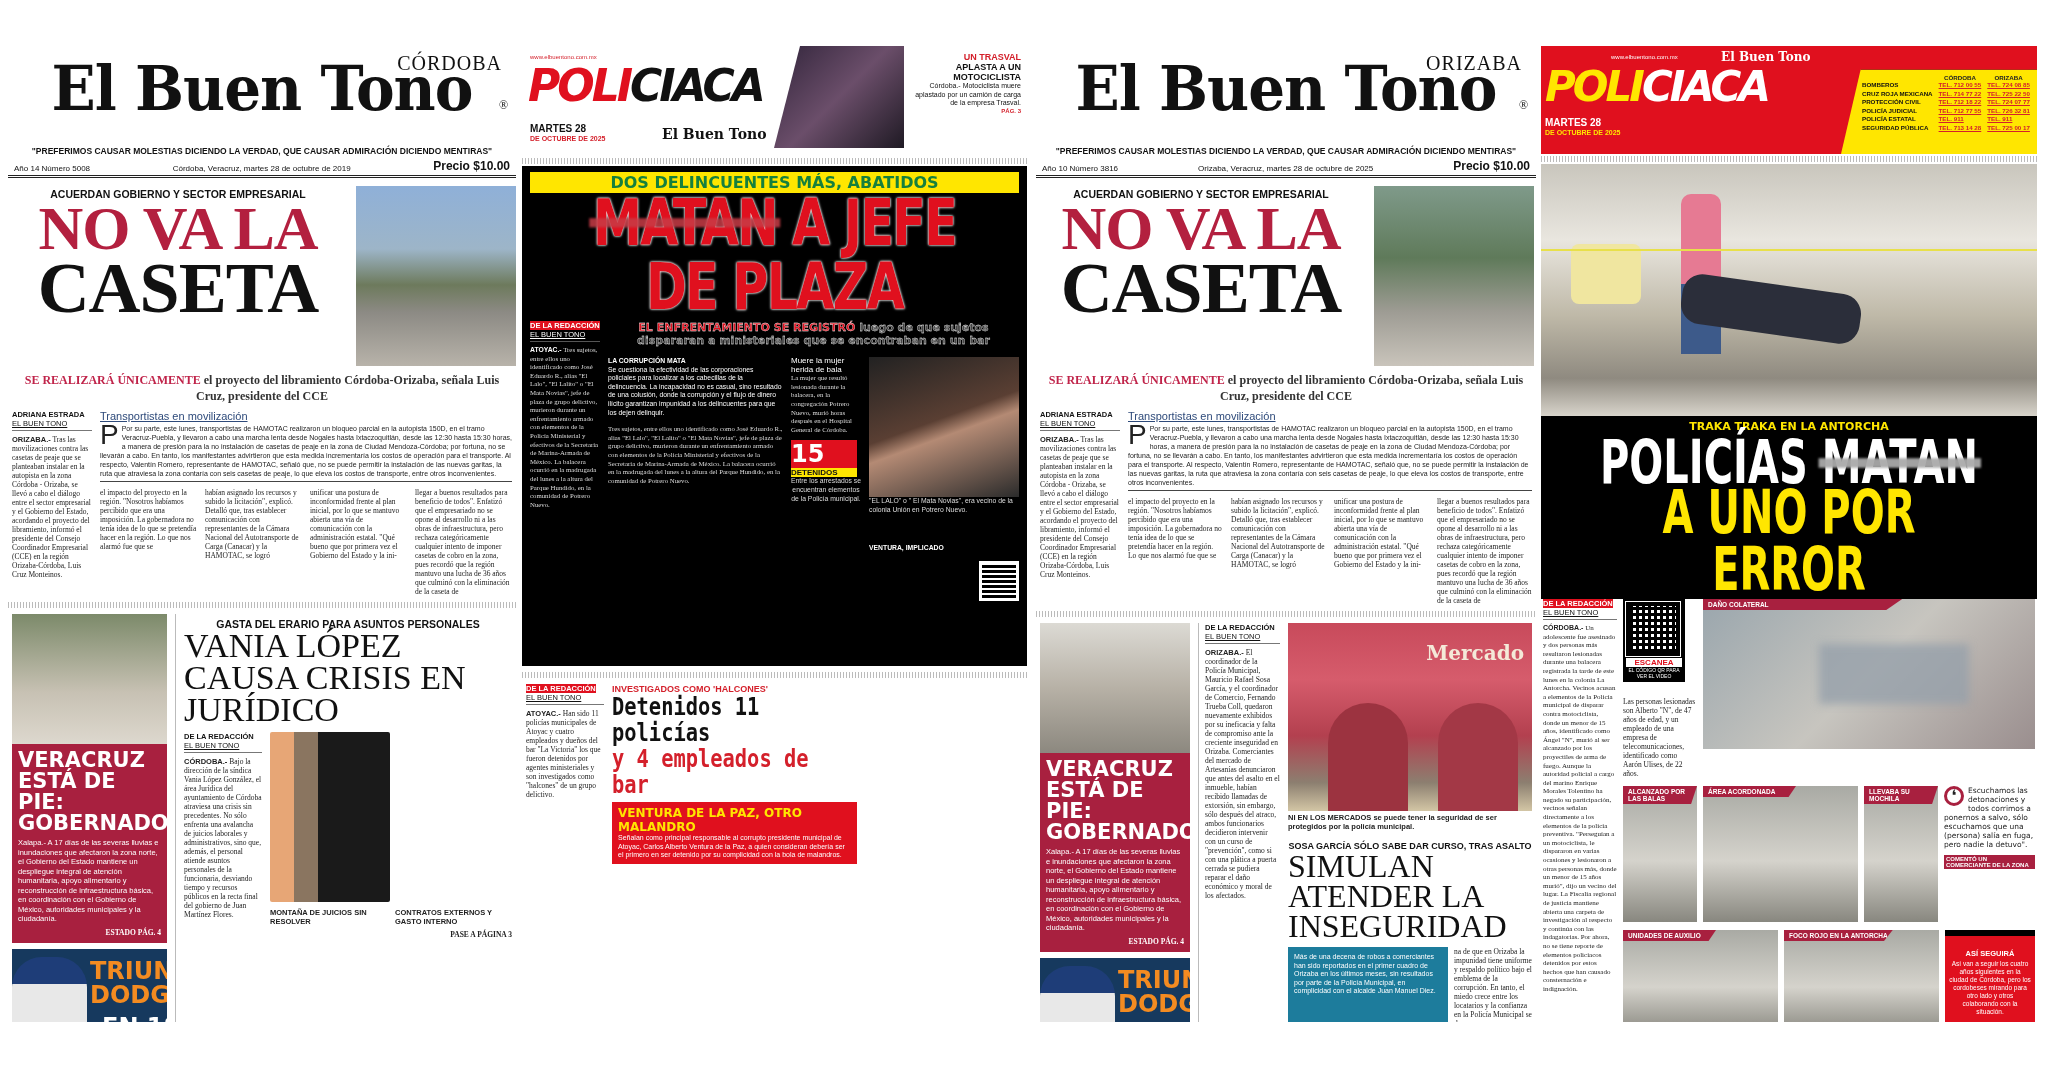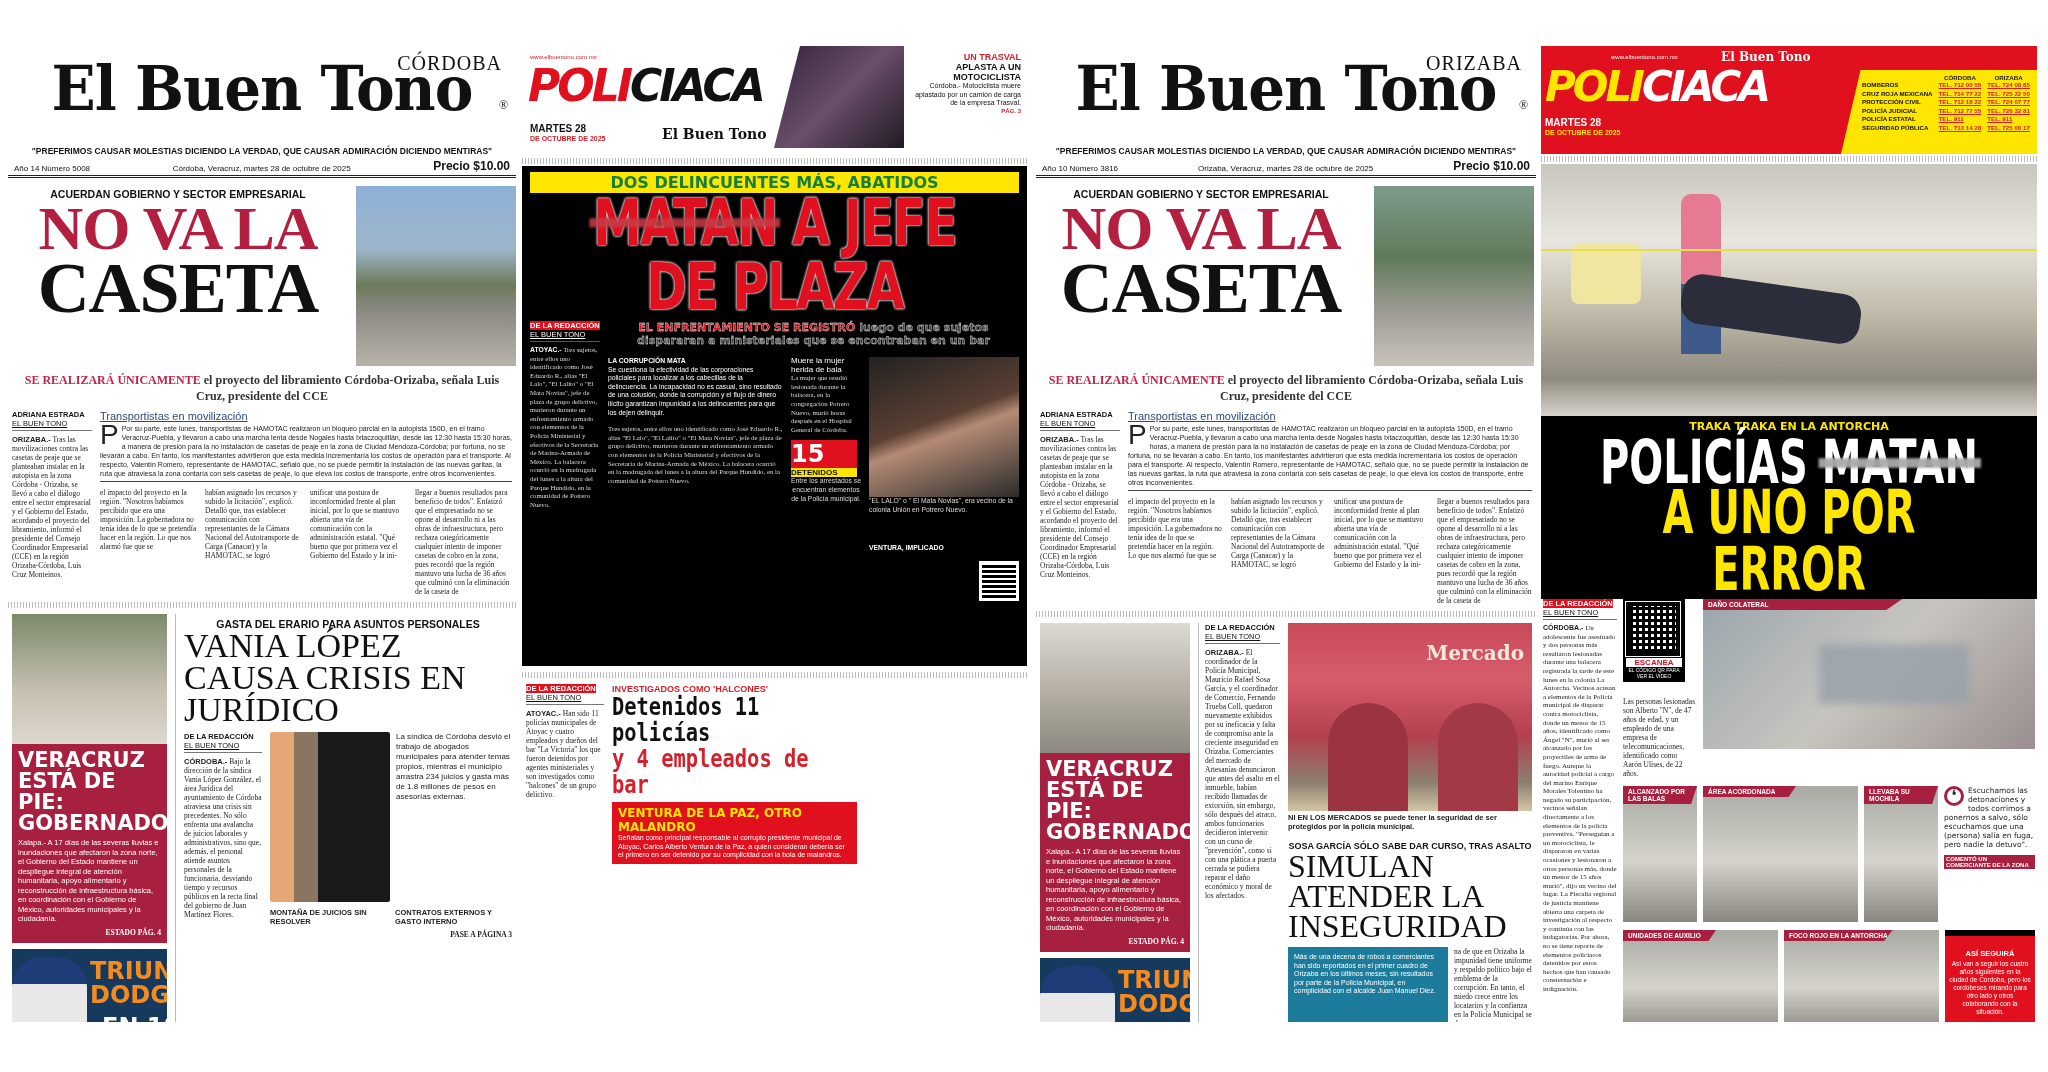--- a/index.html
+++ b/index.html
@@ -118,21 +118,21 @@
 
 <div class="page" id="p1">
   <div class="masthead">
     <div class="mast-title">El Buen Tono</div>
     <div class="mast-city">CÓRDOBA</div>
     <div class="mast-reg">®</div>
   </div>
   <div class="motto">"PREFERIMOS CAUSAR MOLESTIAS DICIENDO LA VERDAD, QUE CAUSAR ADMIRACIÓN DICIENDO MENTIRAS"</div>
   <div class="infobar">
     <span>Año 14 Número 5008</span>
-    <span>Córdoba, Veracruz, martes 28 de octubre de 2025</span>
+    <span>Córdoba, Veracruz, martes 28 de octubre de 2019</span>
     <span class="price">Precio $10.00</span>
   </div>
 
   <div style="display:flex;gap:8px">
     <div style="width:340px">
       <div class="kicker">ACUERDAN GOBIERNO Y SECTOR EMPRESARIAL</div>
       <div class="headline-red">NO VA LA</div>
       <div class="headline-black">CASETA</div>
     </div>
     <div class="photo" style="width:160px;height:180px;margin-top:8px"></div>
@@ -177,21 +177,20 @@
       <div class="kicker" style="margin-top:4px">GASTA DEL ERARIO PARA ASUNTOS PERSONALES</div>
       <div class="thin-headline">VANIA LÓPEZ CAUSA CRISIS EN JURÍDICO</div>
       <div style="display:flex;gap:8px;margin-top:6px">
         <div style="width:78px">
           <div class="byline"><span style="display:inline;text-decoration:none;font-weight:bold">DE LA REDACCIÓN</span><span>EL BUEN TONO</span></div>
           <div class="bodytext"><b>CÓRDOBA.-</b><span> Bajo la dirección de la síndica Vania López González, el área Jurídica del ayuntamiento de Córdoba atraviesa una crisis sin precedentes. No sólo enfrenta una avalancha de juicios laborales y administrativos, sino que, además, el personal atiende asuntos personales de la funcionaria, desviando tiempo y recursos públicos en la recta final del gobierno de Juan Martínez Flores.</span></div>
         </div>
         <div style="flex:1">
           <div style="display:flex;gap:6px">
             <div style="width:120px;height:170px;background:linear-gradient(90deg,#e7a676 0 20%,#8a7560 20% 40%,#1a1a1a 40% 100%);border-radius:2px"></div>
-            <div class="bodytext" style="flex:1;font-family:'Liberation Sans',sans-serif;font-size:8px;line-height:10px">La síndica de Córdoba desvió el trabajo de abogados municipales para atender temas propios, mientras el municipio arrastra 234 juicios y gasta más de 1.8 millones de pesos en asesorías externas.</div>
           </div>
           <div class="cols" style="margin-top:6px">
             <div class="bodytext"><b>MONTAÑA DE JUICIOS SIN RESOLVER</b></div>
             <div class="bodytext"><b>CONTRATOS EXTERNOS Y GASTO INTERNO</b></div>
           </div>
           <div class="bodytext" style="text-align:right;font-weight:bold;margin-top:4px">PASE A PÁGINA 3</div>
         </div>
       </div>
     </div>
   </div>

